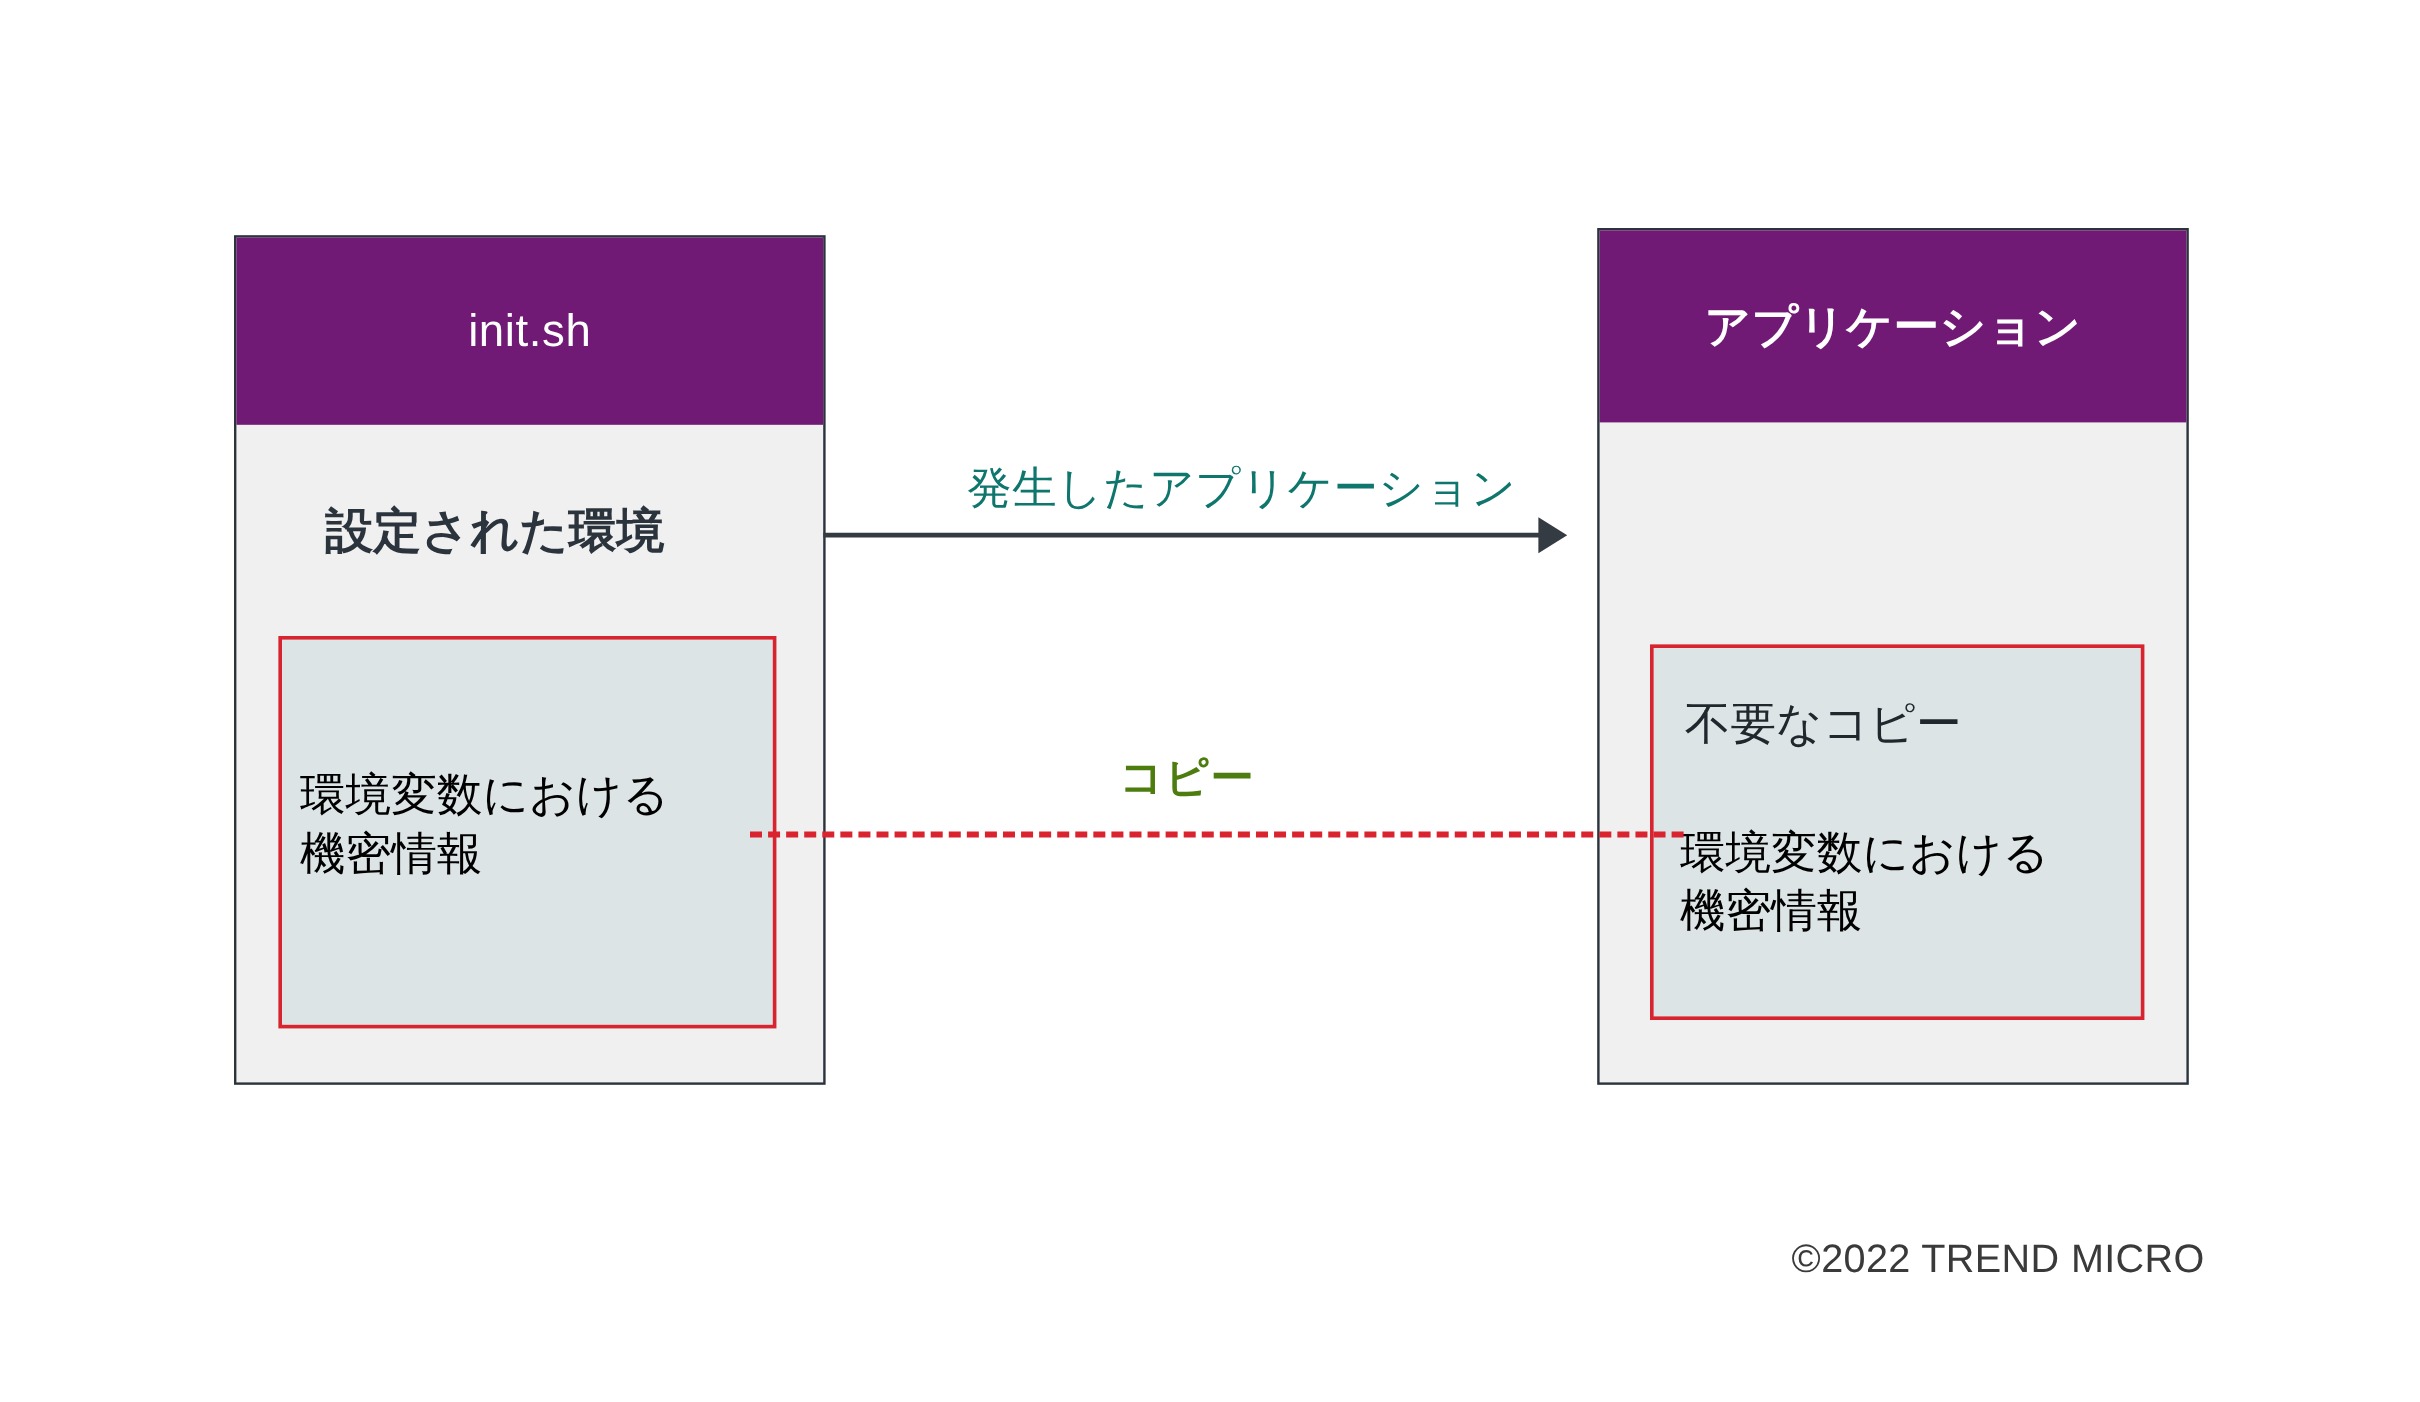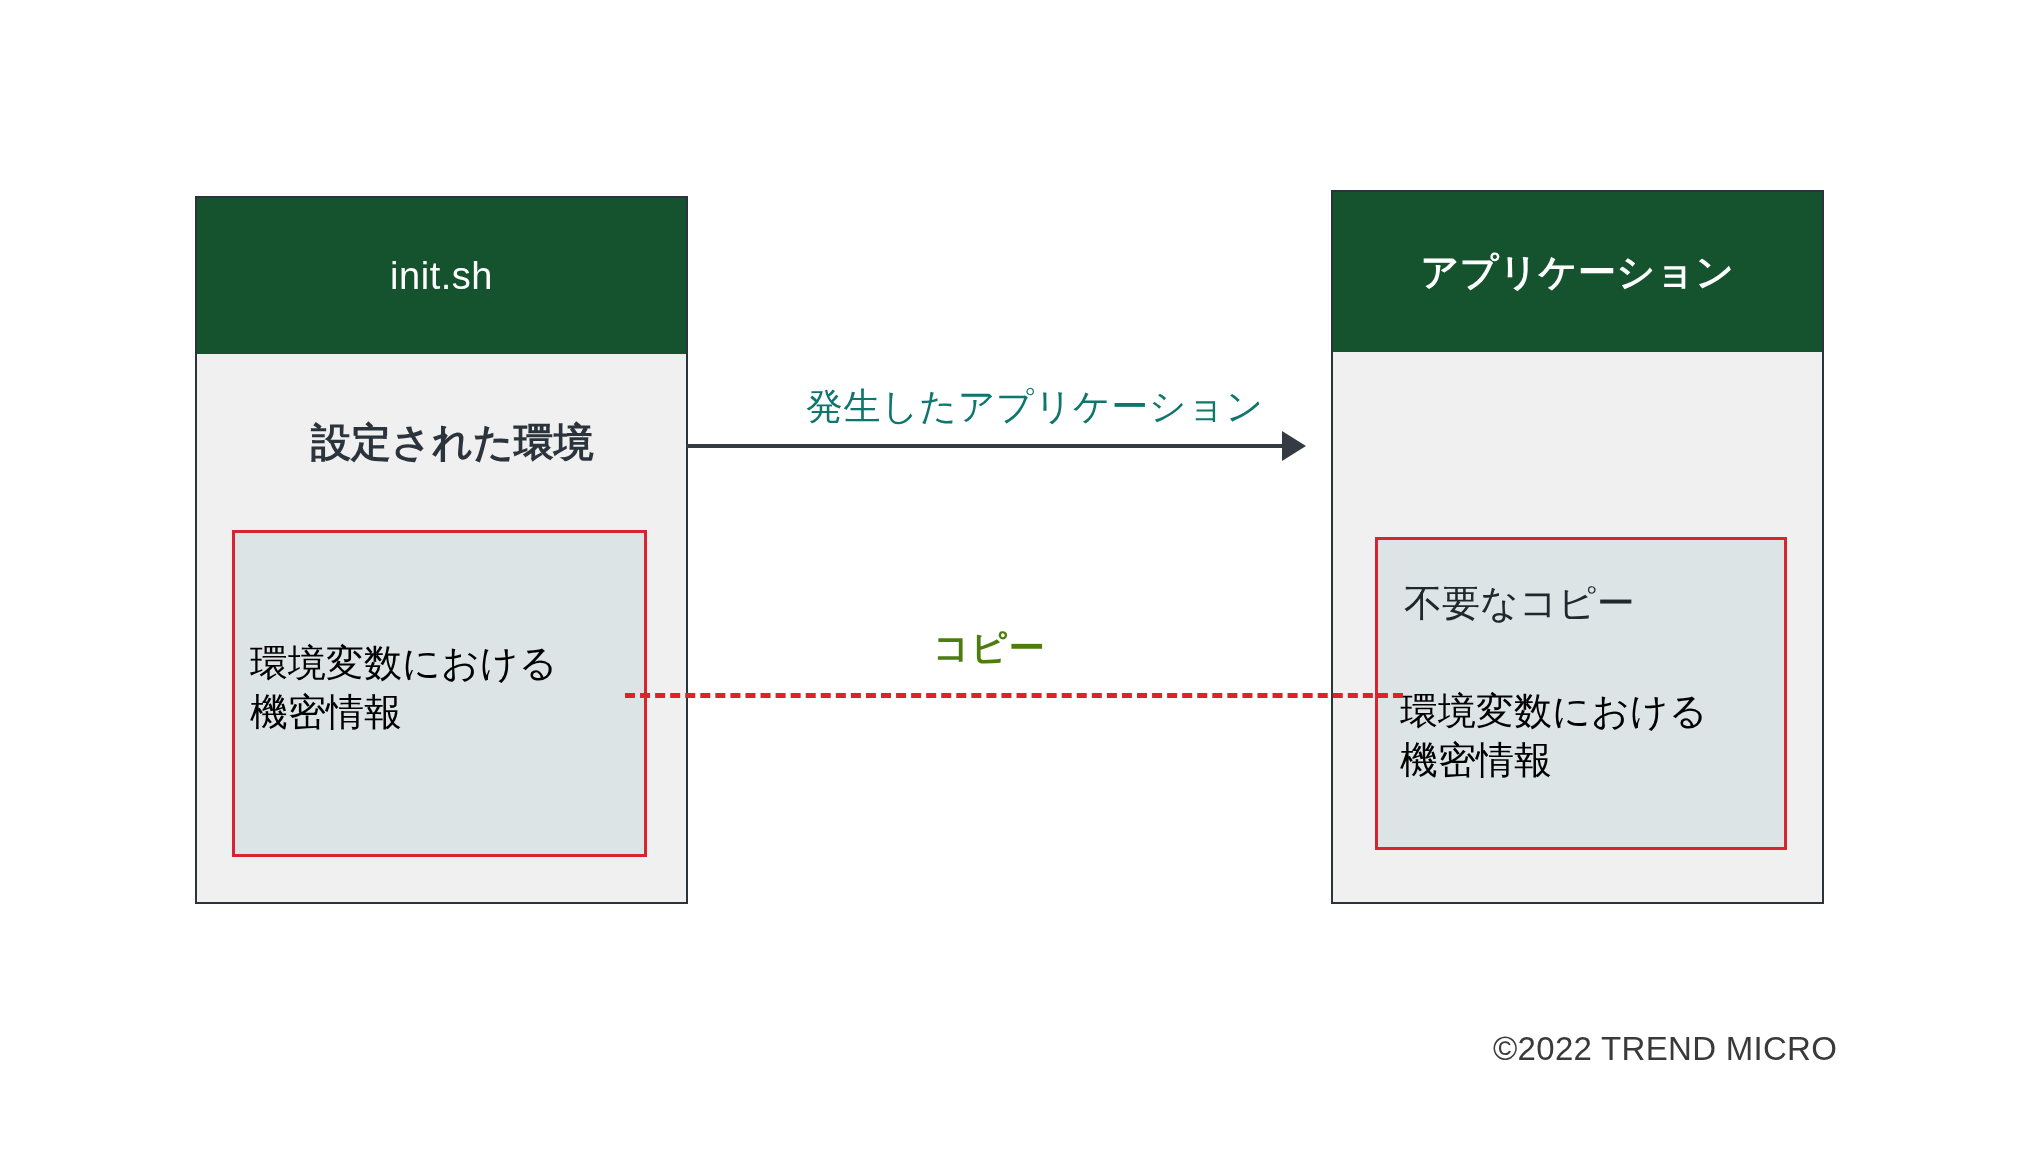--- a/index.html
+++ b/index.html
@@ -26,21 +26,21 @@
     box-sizing: border-box;
     border: 2px solid #2b343c;
     background: #f0f0f0;
   }
   .panel-header {
     box-sizing: border-box;
     width: 100%;
     display: flex;
     align-items: center;
     justify-content: center;
-    background: #14532d;
+    background: #701a75;
     color: #ffffff;
   }
   .panel-header-title {
     color: #ffffff;
     letter-spacing: 0.5px;
     white-space: nowrap;
   }
   .title-regular {
     font-size: 38px;
     font-weight: 400;
@@ -49,21 +49,20 @@
     font-size: 38px;
     font-weight: 700;
   }
 
   .panel-subtitle {
     position: absolute;
     font-size: 40px;
     font-weight: 700;
     color: #2b343c;
     white-space: nowrap;
-    margin-left: 40px;
   }
 
   
   .inner-block {
     position: absolute;
     box-sizing: border-box;
     border: 3px solid #d9232e;
     background: #dde4e6;
   }
   .inner-text {

